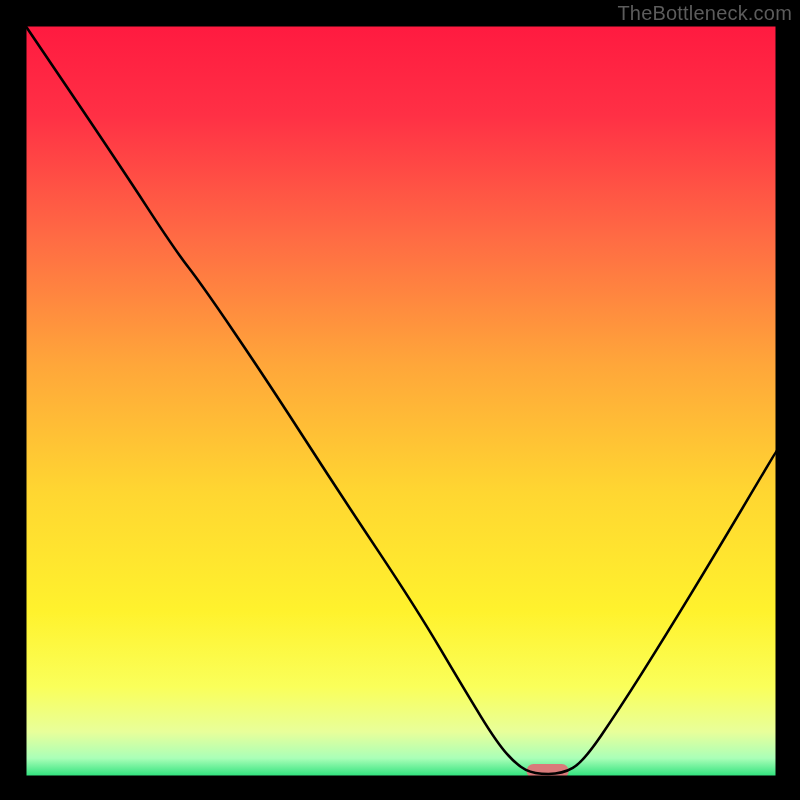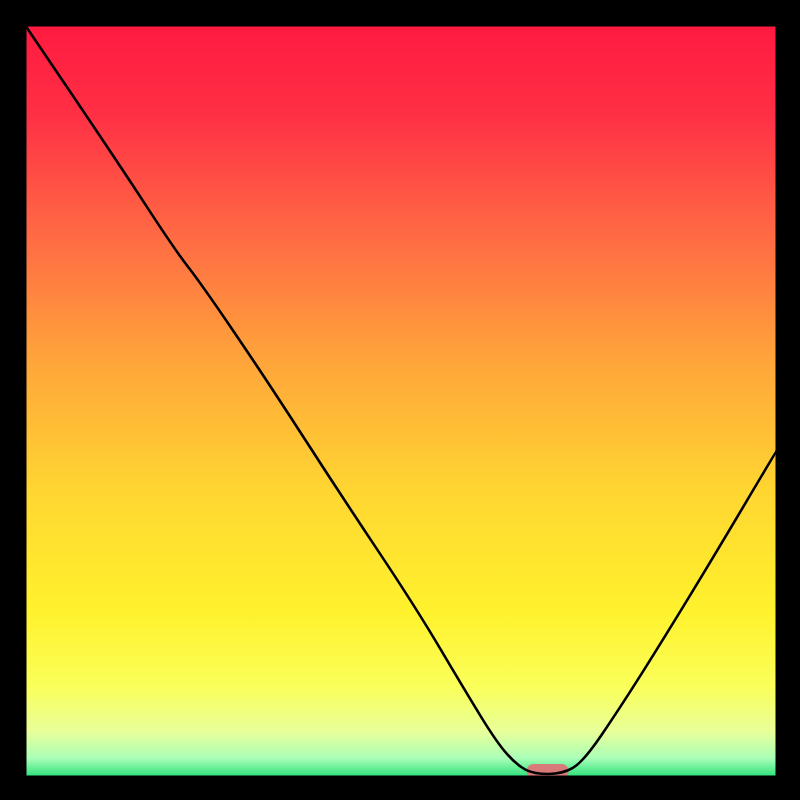--- a/index.html
+++ b/index.html
@@ -29,20 +29,21 @@
   svg {
     position: absolute;
     top: 0;
     left: 0;
   }
 </style>
 </head>
 <body>
 
 <div class="container">
+  <div class="watermark">TheBottleneck.com</div>
   <svg id="chart-svg" width="800" height="800" viewBox="0 0 800 800">
     <defs>
       <linearGradient id="bg-grad" x1="0" y1="0" x2="0" y2="1">
           <stop offset="0%" stop-color="#ff1a40"></stop>
           <stop offset="12%" stop-color="#ff3045"></stop>
           <stop offset="28.000000000000004%" stop-color="#ff6a44"></stop>
           <stop offset="45%" stop-color="#ffa63a"></stop>
           <stop offset="62%" stop-color="#ffd631"></stop>
           <stop offset="78%" stop-color="#fff22d"></stop>
           <stop offset="88%" stop-color="#faff5a"></stop>

